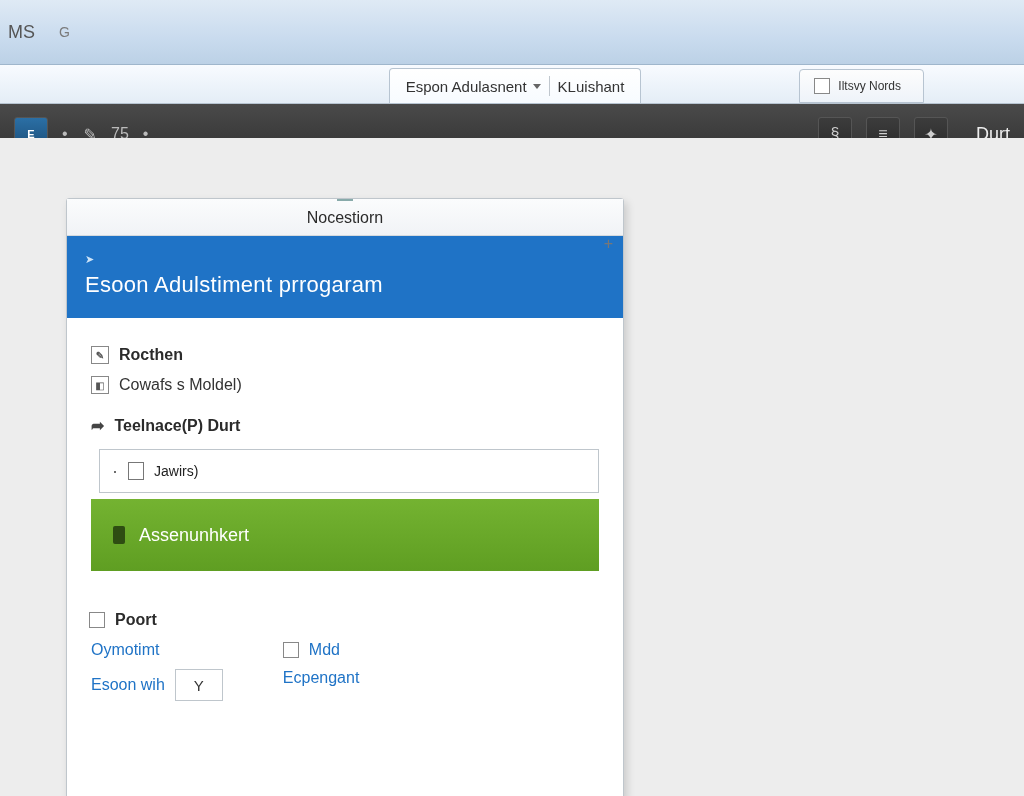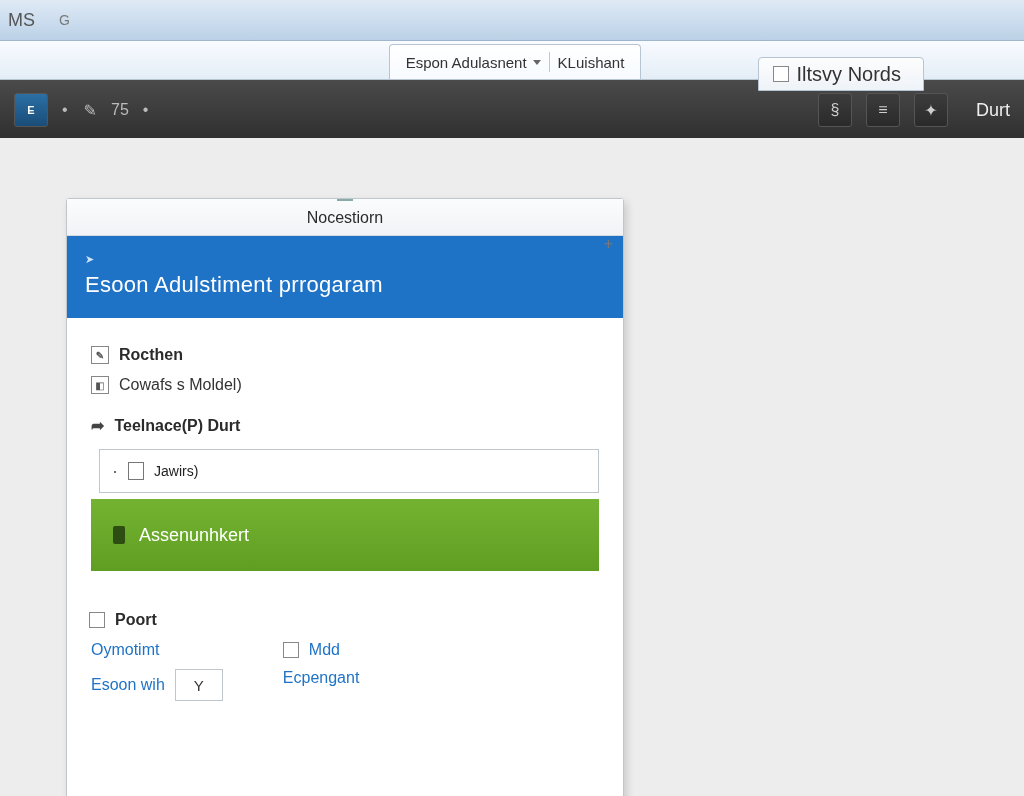--- a/index.html
+++ b/index.html
@@ -1,36 +1,36 @@
 <!DOCTYPE html>
 <html><head>
 <meta charset="utf-8">
 <style>
   html,body{margin:0;padding:0;width:1024px;height:796px;overflow:hidden;
     font-family:"Segoe UI",Tahoma,Arial,sans-serif;font-size:14px;color:#222;
     background:#ededed;}
   
   .titlebar{height:40px;background:linear-gradient(#dfeaf5,#c9dbee 60%,#bcd1e6);
-    border-bottom:1px solid #9fb6cc;padding:0 8px;display:flex;align-items:center;
+    border-bottom:1px solid #9fb6cc;padding:12px 8px;display:flex;align-items:center;
     gap:16px;}
   .titlebar .ms{font-size:18px;color:#555;}
   .titlebar .g{font-size:14px;color:#7a7a7a;margin-left:8px;}
   
   .tabstrip{height:38px;background:linear-gradient(#f8fbff,#e4edf6);
     border-bottom:1px solid #b7c4d1;display:flex;align-items:flex-end;position:relative;justify-content:center;}
   .tab{height:34px;padding:0 16px;display:flex;align-items:center;gap:4px;
     border:1px solid #b7c4d1;border-bottom:none;border-radius:4px 4px 0 0;
     background:linear-gradient(#fdfdfd,#f1f5fa);margin-left:6px;font-size:15px;color:#333;}
   .tab.active{background:linear-gradient(#ffffff,#f7fbff);}
   .tab .sep{width:1px;height:20px;background:#c0c7ce;margin:0 4px;}
   .tab .dd{width:0;height:0;border-left:4px solid transparent;border-right:4px solid transparent;
     border-top:5px solid #666;margin-left:2px;}
-  .righttab{position:absolute;right:100px;top:16px;height:32px;padding:0 14px;
+  .righttab{position:absolute;right:100px;top:4px;height:32px;padding:0 14px;
     border:1px solid #b7c4d1;border-radius:4px 4px 0 0;background:linear-gradient(#fdfdfd,#eef3f9);
-    display:flex;align-items:center;gap:8px;font-size:20px;color:#333;}
+    display:flex;align-items:center;gap:8px;font-size:12px;color:#333;}
   .righttab .ic{width:14px;height:14px;border:1px solid #888;background:#fff;}
   
   .toolbar{height:60px;background:linear-gradient(#4a4a4a,#2f2f2f);
     border-bottom:1px solid #111;display:flex;align-items:center;padding:0 14px;color:#ddd;}
   .tb-left{display:flex;align-items:center;gap:14px;}
   .tb-btn{width:32px;height:32px;border:1px solid #555;border-radius:3px;
     background:linear-gradient(#3c3c3c,#2a2a2a);display:flex;align-items:center;
     justify-content:center;color:#cfcfcf;font-size:14px;}
   .tb-btn.app{background:linear-gradient(#2b6fa5,#1a4d78);color:#fff;font-weight:bold;
     font-size:11px;}

